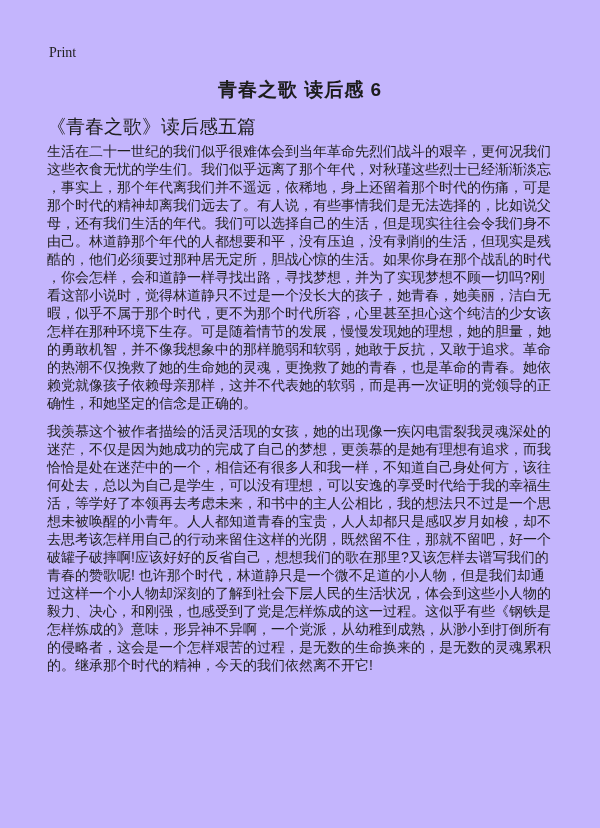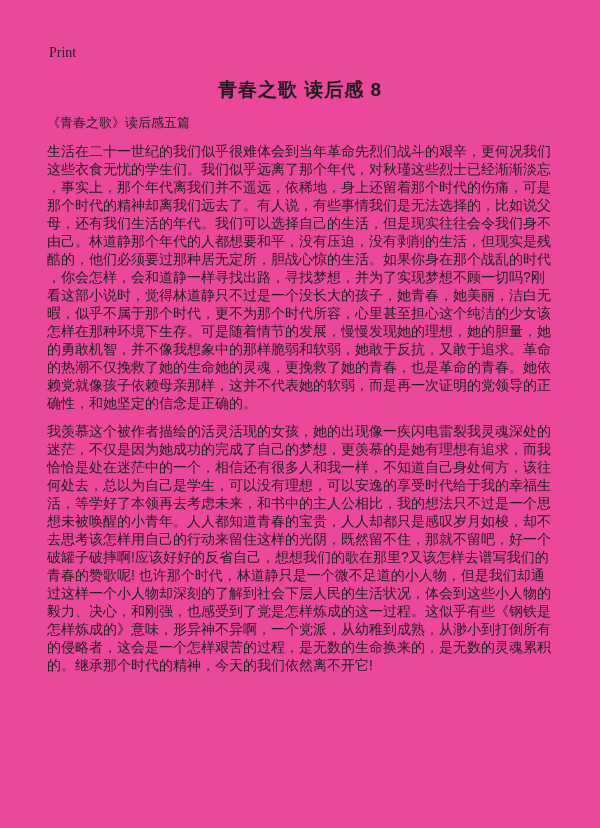--- a/index.html
+++ b/index.html
@@ -11,21 +11,21 @@
     height: 828px;
     background: #fbfbfb;
     position: relative;
     overflow: hidden;
     font-family: "Liberation Sans", "DejaVu Sans", sans-serif;
     color: #1f1f1f;
   }
   .page {
     position: absolute;
     inset: 0;
-    background: #ec4899;
+    background: #c4b5fd;
   }
   .print-link {
     position: absolute;
     left: 49px;
     top: 45px;
     font-family: "Liberation Serif", "DejaVu Serif", serif;
     font-size: 14px;
     color: #222222;
     cursor: pointer;
   }
@@ -38,21 +38,21 @@
     text-align: center;
     font-size: 19px;
     font-weight: 700;
     letter-spacing: 1px;
     color: #1c1c1c;
   }
   .subtitle {
     position: absolute;
     left: 47px;
     top: 114px;
-    font-size: 13px;
+    font-size: 19px;
     color: #1f1f1f;
   }
   .body-text {
     position: absolute;
     left: 47px;
     top: 142px;
     width: 514px;
     font-size: 14px;
     line-height: 18px;
     color: #1f1f1f;
@@ -64,21 +64,21 @@
     word-break: break-all;
   }
 </style>
 </head>
 <body>
 
 <div class="page">
 
   <div class="print-link">Print</div>
 
-  <h1 class="title">青春之歌 读后感 8</h1>
+  <h1 class="title">青春之歌 读后感 6</h1>
 
   <div class="subtitle">《青春之歌》读后感五篇</div>
 
   <div class="body-text">
     <p class="para">生活在二十一世纪的我们似乎很难体会到当年革命先烈们战斗的艰辛，更何况我们
 这些衣食无忧的学生们。我们似乎远离了那个年代，对秋瑾这些烈士已经渐渐淡忘
 ，事实上，那个年代离我们并不遥远，依稀地，身上还留着那个时代的伤痛，可是
 那个时代的精神却离我们远去了。有人说，有些事情我们是无法选择的，比如说父
 母，还有我们生活的年代。我们可以选择自己的生活，但是现实往往会令我们身不
 由己。林道静那个年代的人都想要和平，没有压迫，没有剥削的生活，但现实是残

